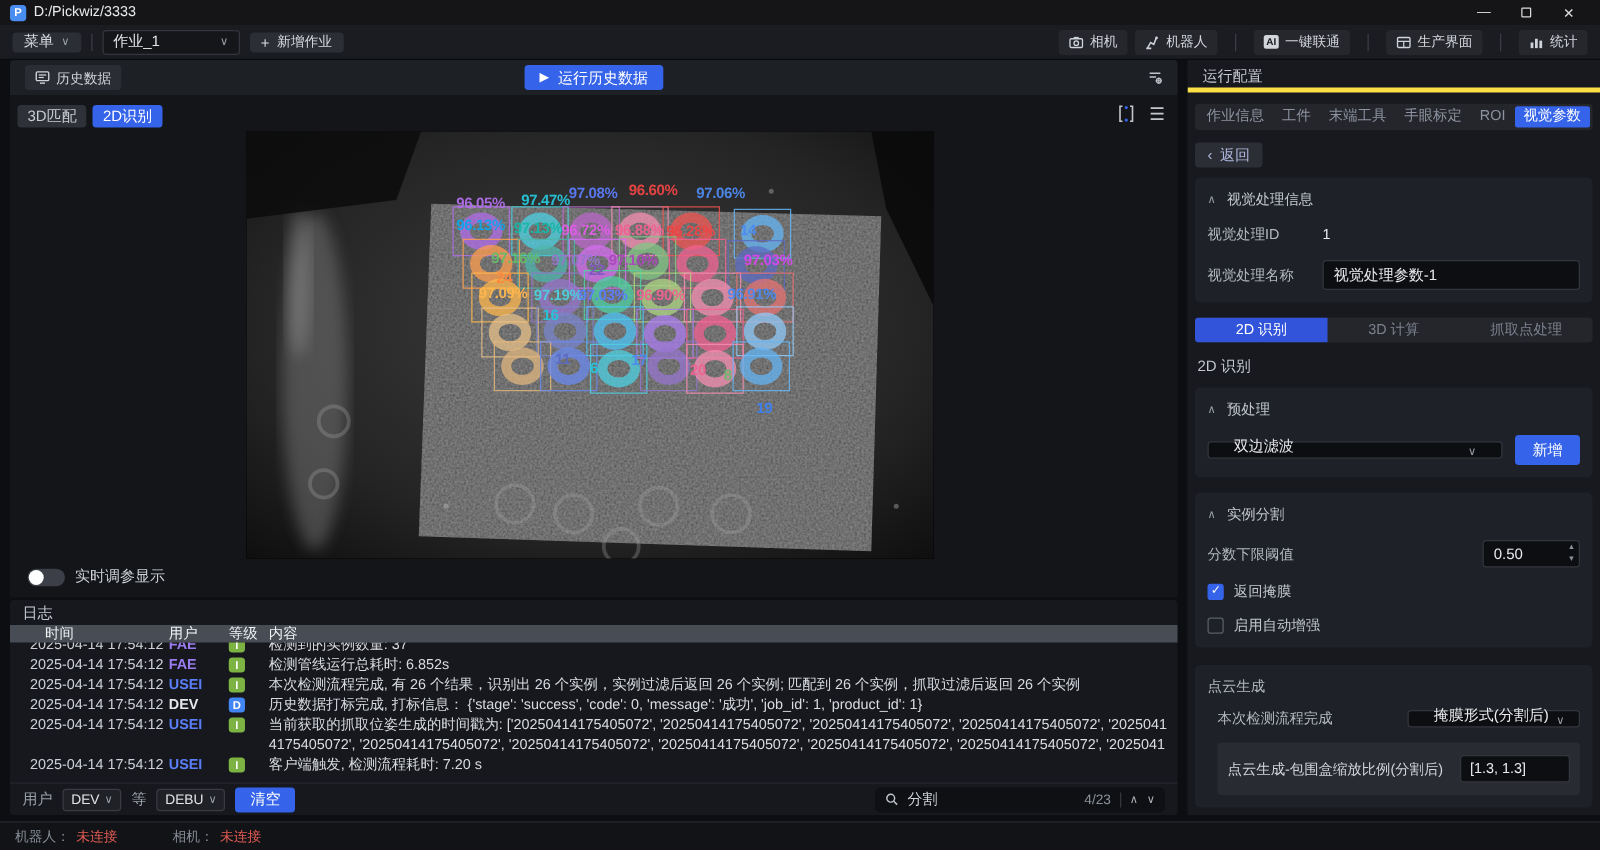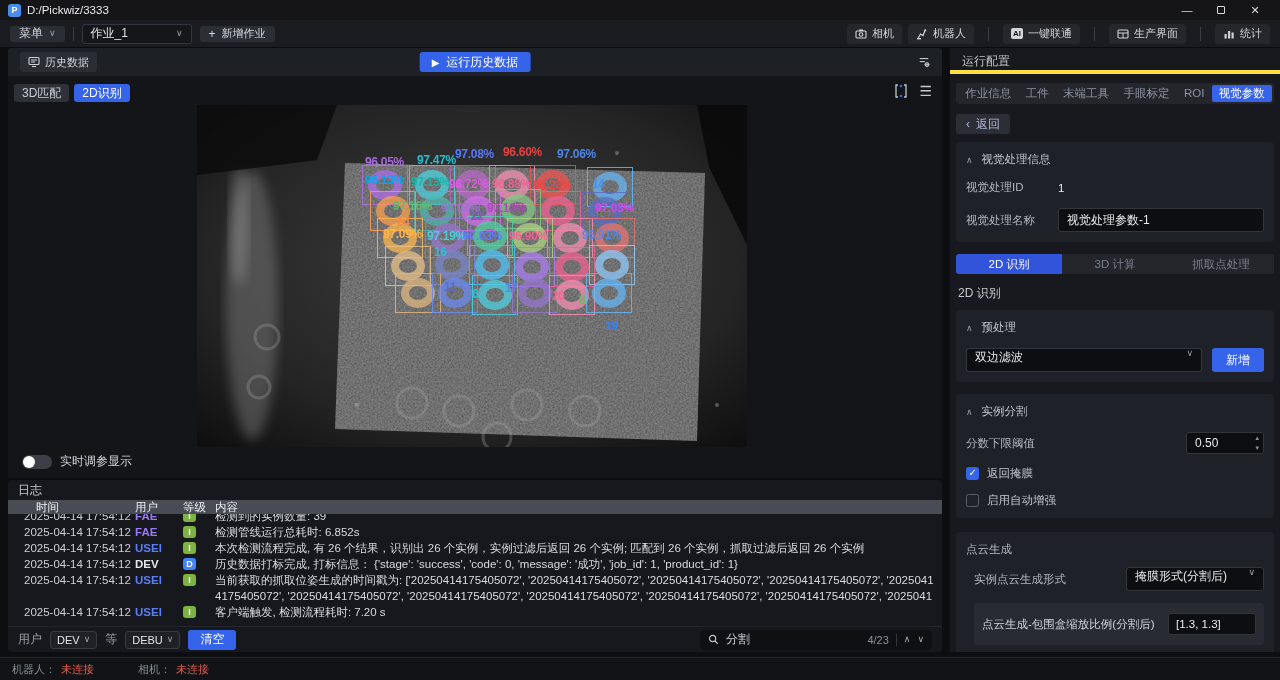--- a/index.html
+++ b/index.html
@@ -111,22 +111,22 @@
   .collapse { font-size:9px; color:#9aa0a8; }
   .frow { margin-top:13px; display:flex; align-items:center; }
   .flabel { width:92px; flex:0 0 auto; font-size:11.5px; color:#b3b8c0; }
   .fvalue { font-size:11.5px; color:#e8eaed; }
   .tinput { flex:1; height:24px; background:#0c0e11; border:1px solid #33363d; border-radius:3px;
     padding:0 8px; font-size:12px; color:#e8eaed; line-height:22px; white-space:nowrap; overflow:hidden; }
   .seg-tabs { margin:12px 6px 0; display:flex; background:#24262c; border-radius:3px; overflow:hidden; }
   .seg { flex:1; height:20px; line-height:20px; text-align:center; font-size:11.5px; color:#7b818d; }
   .seg.active { color:#fff; }
   .sec-label { margin:11px 0 0 8px; font-size:12px; color:#c3c7cf; }
-  .dropdown { height:24px; background:#0c0e11; border:1px solid #33363d; border-radius:3px;
-    display:flex; align-items:flex-start; padding:0 8px; font-size:12px; color:#e8eaed; gap:6px; }
+  .dropdown { height:14px; background:#0c0e11; border:1px solid #33363d; border-radius:3px;
+    display:flex; align-items:flex-end; padding:0 20px; font-size:12px; color:#e8eaed; gap:6px; }
   .dropdown .chev { margin-left:auto; }
   .sm-btn { height:24px; padding:0 14px; border-radius:3px; color:#fff; font-size:12px;
     display:inline-flex; align-items:center; justify-content:center; }
   .spin { width:78px; height:22px; background:#0c0e11; border:1px solid #33363d; border-radius:3px;
     position:relative; flex:0 0 auto; }
   .spin .sval { position:absolute; left:8px; top:0; line-height:21px; font-size:12px; color:#e8eaed; }
   .spin .arrows { position:absolute; right:4px; top:1px; display:flex; flex-direction:column; line-height:1; }
   .spin .arrows span { font-size:7px; color:#8b919b; height:10px; }
   .chk-row { margin-top:12px; display:flex; align-items:center; gap:8px; }
   .chk { width:13px; height:13px; border-radius:2.5px; border:1px solid #5a5f67; position:relative; }
@@ -410,21 +410,21 @@
       <span class="lh-time">时间</span>
       <span class="lh-user">用户</span>
       <span class="lh-level">等级</span>
       <span class="lh-content">内容</span>
     </div>
     <div class="log-rows">
       <div class="log-row clip">
         <span class="lt">2025-04-14 17:54:12</span>
         <span class="lu" style="color: rgb(155, 123, 240);">FAE</span>
         <span class="lb" style="background: rgb(124, 179, 66);">I</span>
-        <span class="lc">检测到的实例数量: 39</span>
+        <span class="lc">检测到的实例数量: 37</span>
       </div>
       <div class="log-row">
         <span class="lt">2025-04-14 17:54:12</span>
         <span class="lu" style="color: rgb(155, 123, 240);">FAE</span>
         <span class="lb" style="background: rgb(124, 179, 66);">I</span>
         <span class="lc">检测管线运行总耗时: 6.852s</span>
       </div>
       <div class="log-row">
         <span class="lt">2025-04-14 17:54:12</span>
         <span class="lu" style="color: rgb(91, 126, 247);">USEI</span>
@@ -551,21 +551,21 @@
         <div class="chk"></div>
         <span class="chk-label">启用自动增强</span>
       </div>
     </div>
 
     <div class="card" style="margin-top:14px;">
       <div class="card-head">
         <span style="color:#b3b8c0;">点云生成</span>
       </div>
       <div class="frow" style="margin-top:10px;">
-        <span class="flabel" style="width:auto; padding-left:8px;">实例点云生成形式</span>
+        <span class="flabel" style="width:auto; padding-left:8px;">本次检测流程完成</span>
         <div class="dropdown" style="margin-left:auto; width:138px;">
           <span style="white-space:nowrap;">掩膜形式(分割后)</span>
           <span class="chev">∨</span>
         </div>
       </div>
       <div class="nest">
         <span class="nest-label">点云生成-包围盒缩放比例(分割后)</span>
         <div class="nest-input">[1.3, 1.3]</div>
       </div>
     </div>

